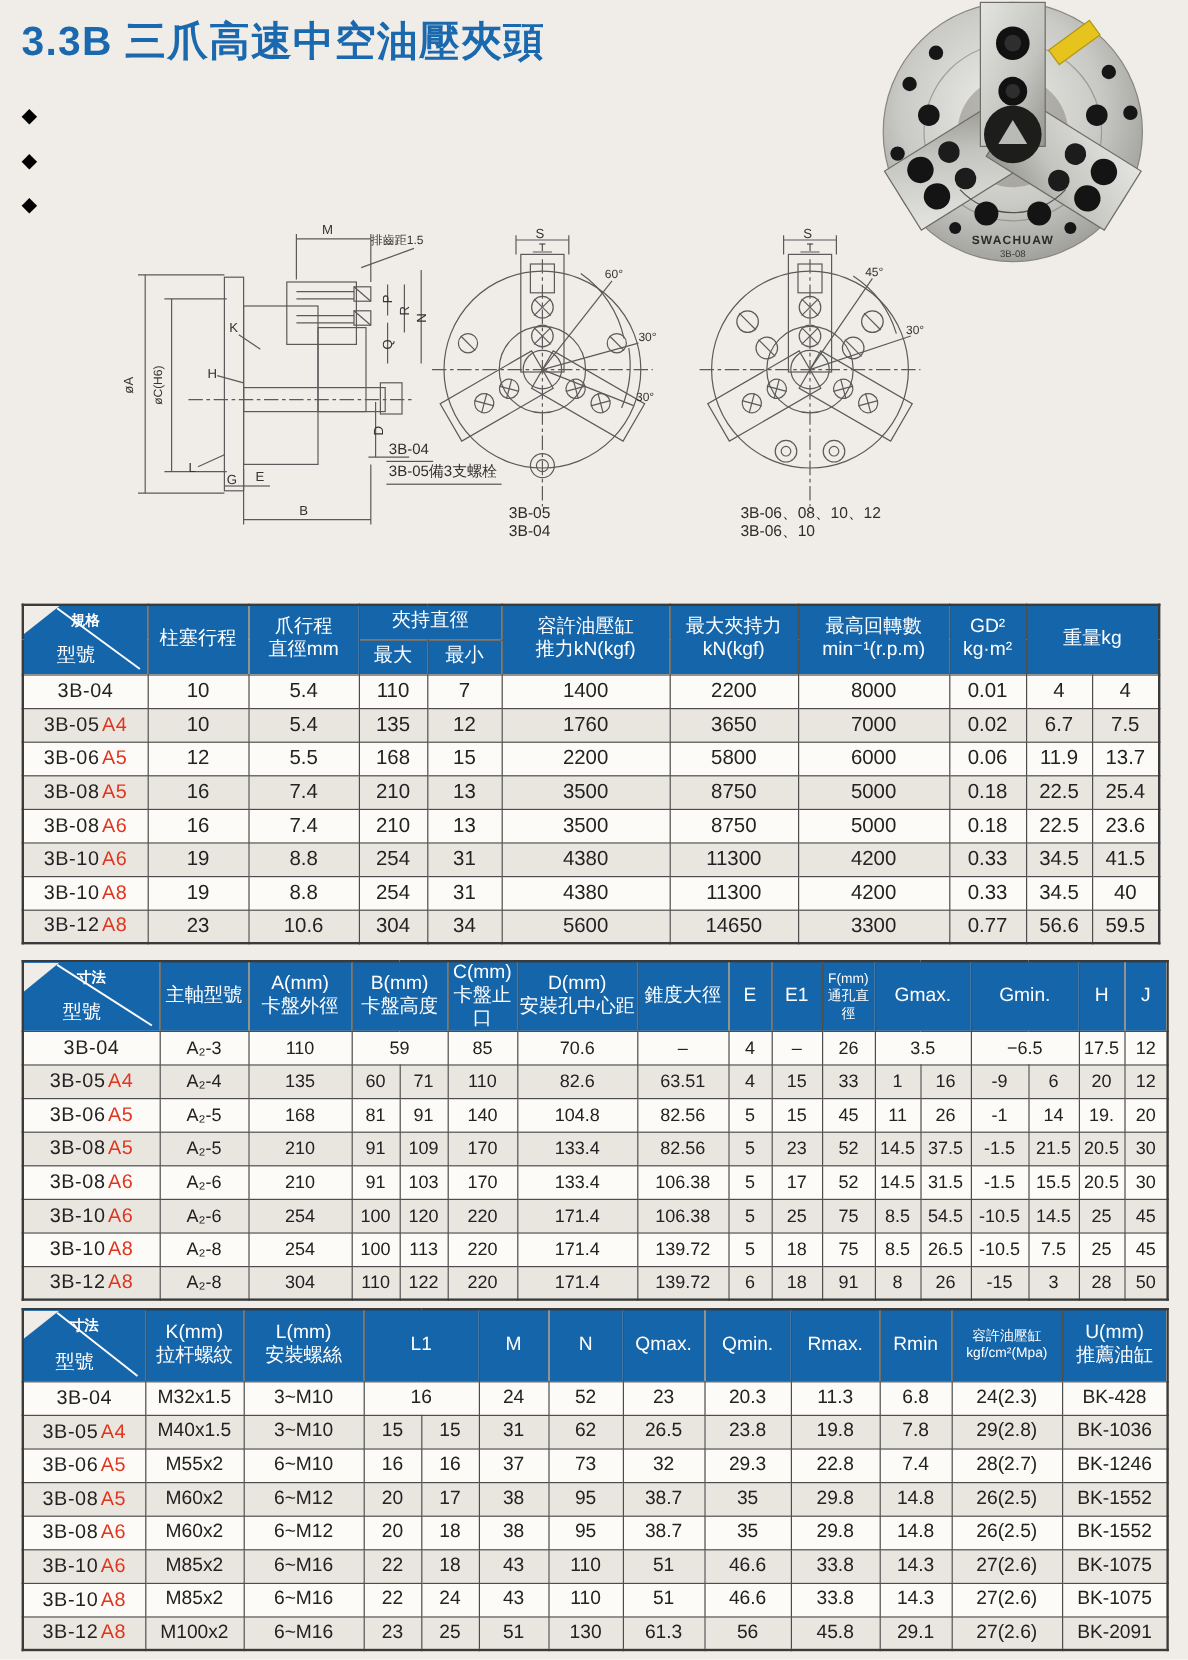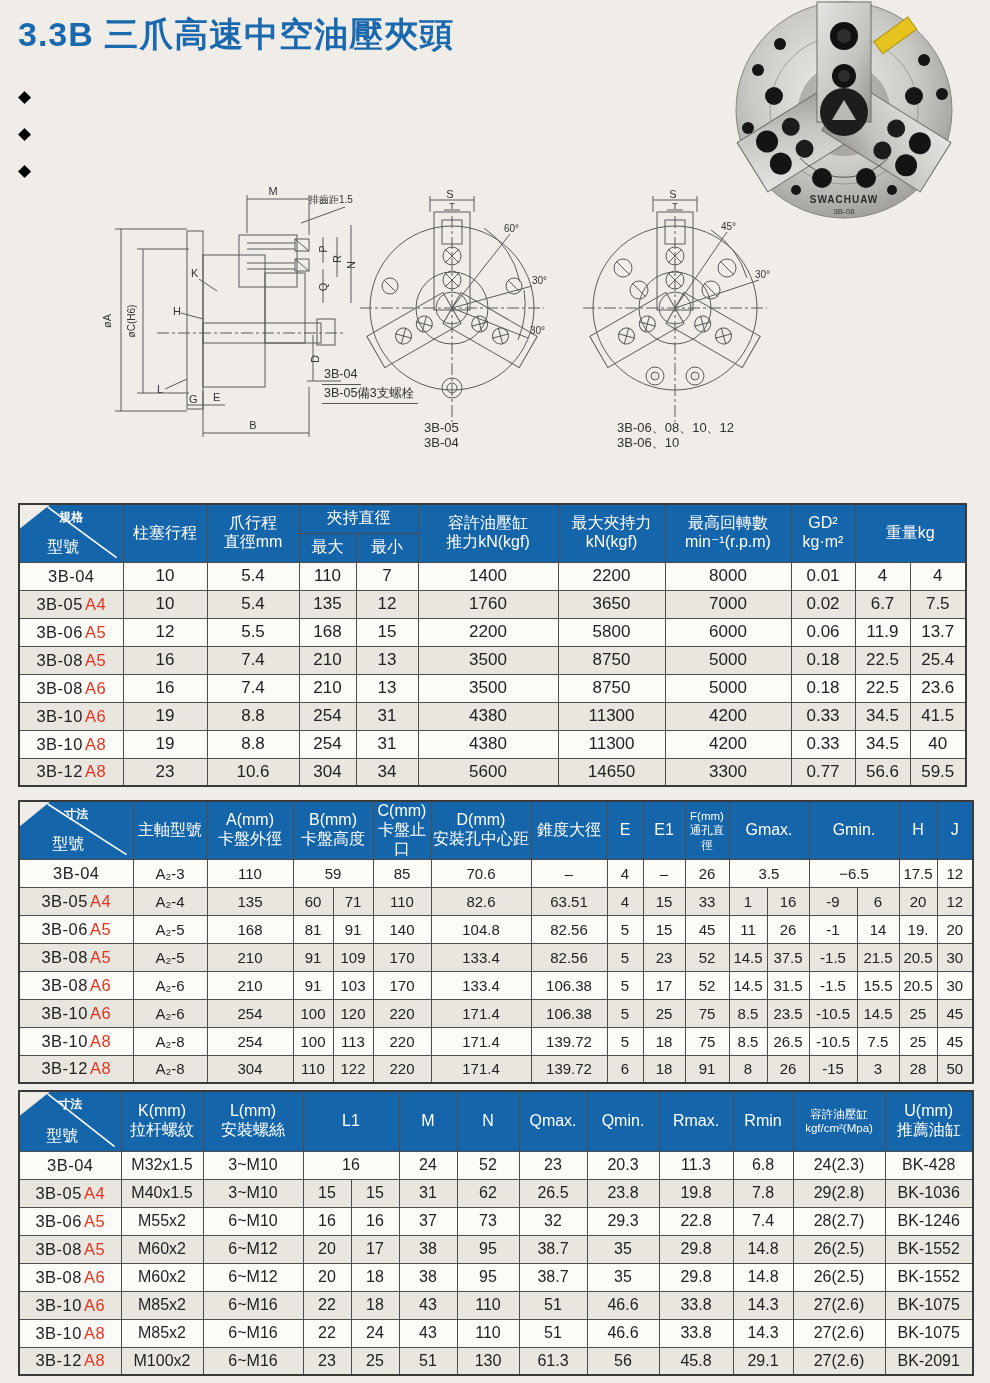--- a/index.html
+++ b/index.html
@@ -617,21 +617,21 @@
             <td>254</td>
             <td>100</td>
             <td>120</td>
             <td>220</td>
             <td>171.4</td>
             <td>106.38</td>
             <td>5</td>
             <td>25</td>
             <td>75</td>
             <td>8.5</td>
-            <td>23.5</td>
+            <td>54.5</td>
             <td>-10.5</td>
             <td>14.5</td>
             <td>25</td>
             <td>45</td>
           </tr>
           <tr>
             <td class="model"><span>3B-10</span><span class="sfx">A8</span></td>
             <td>A₂-8</td>
             <td>254</td>
             <td>100</td>

